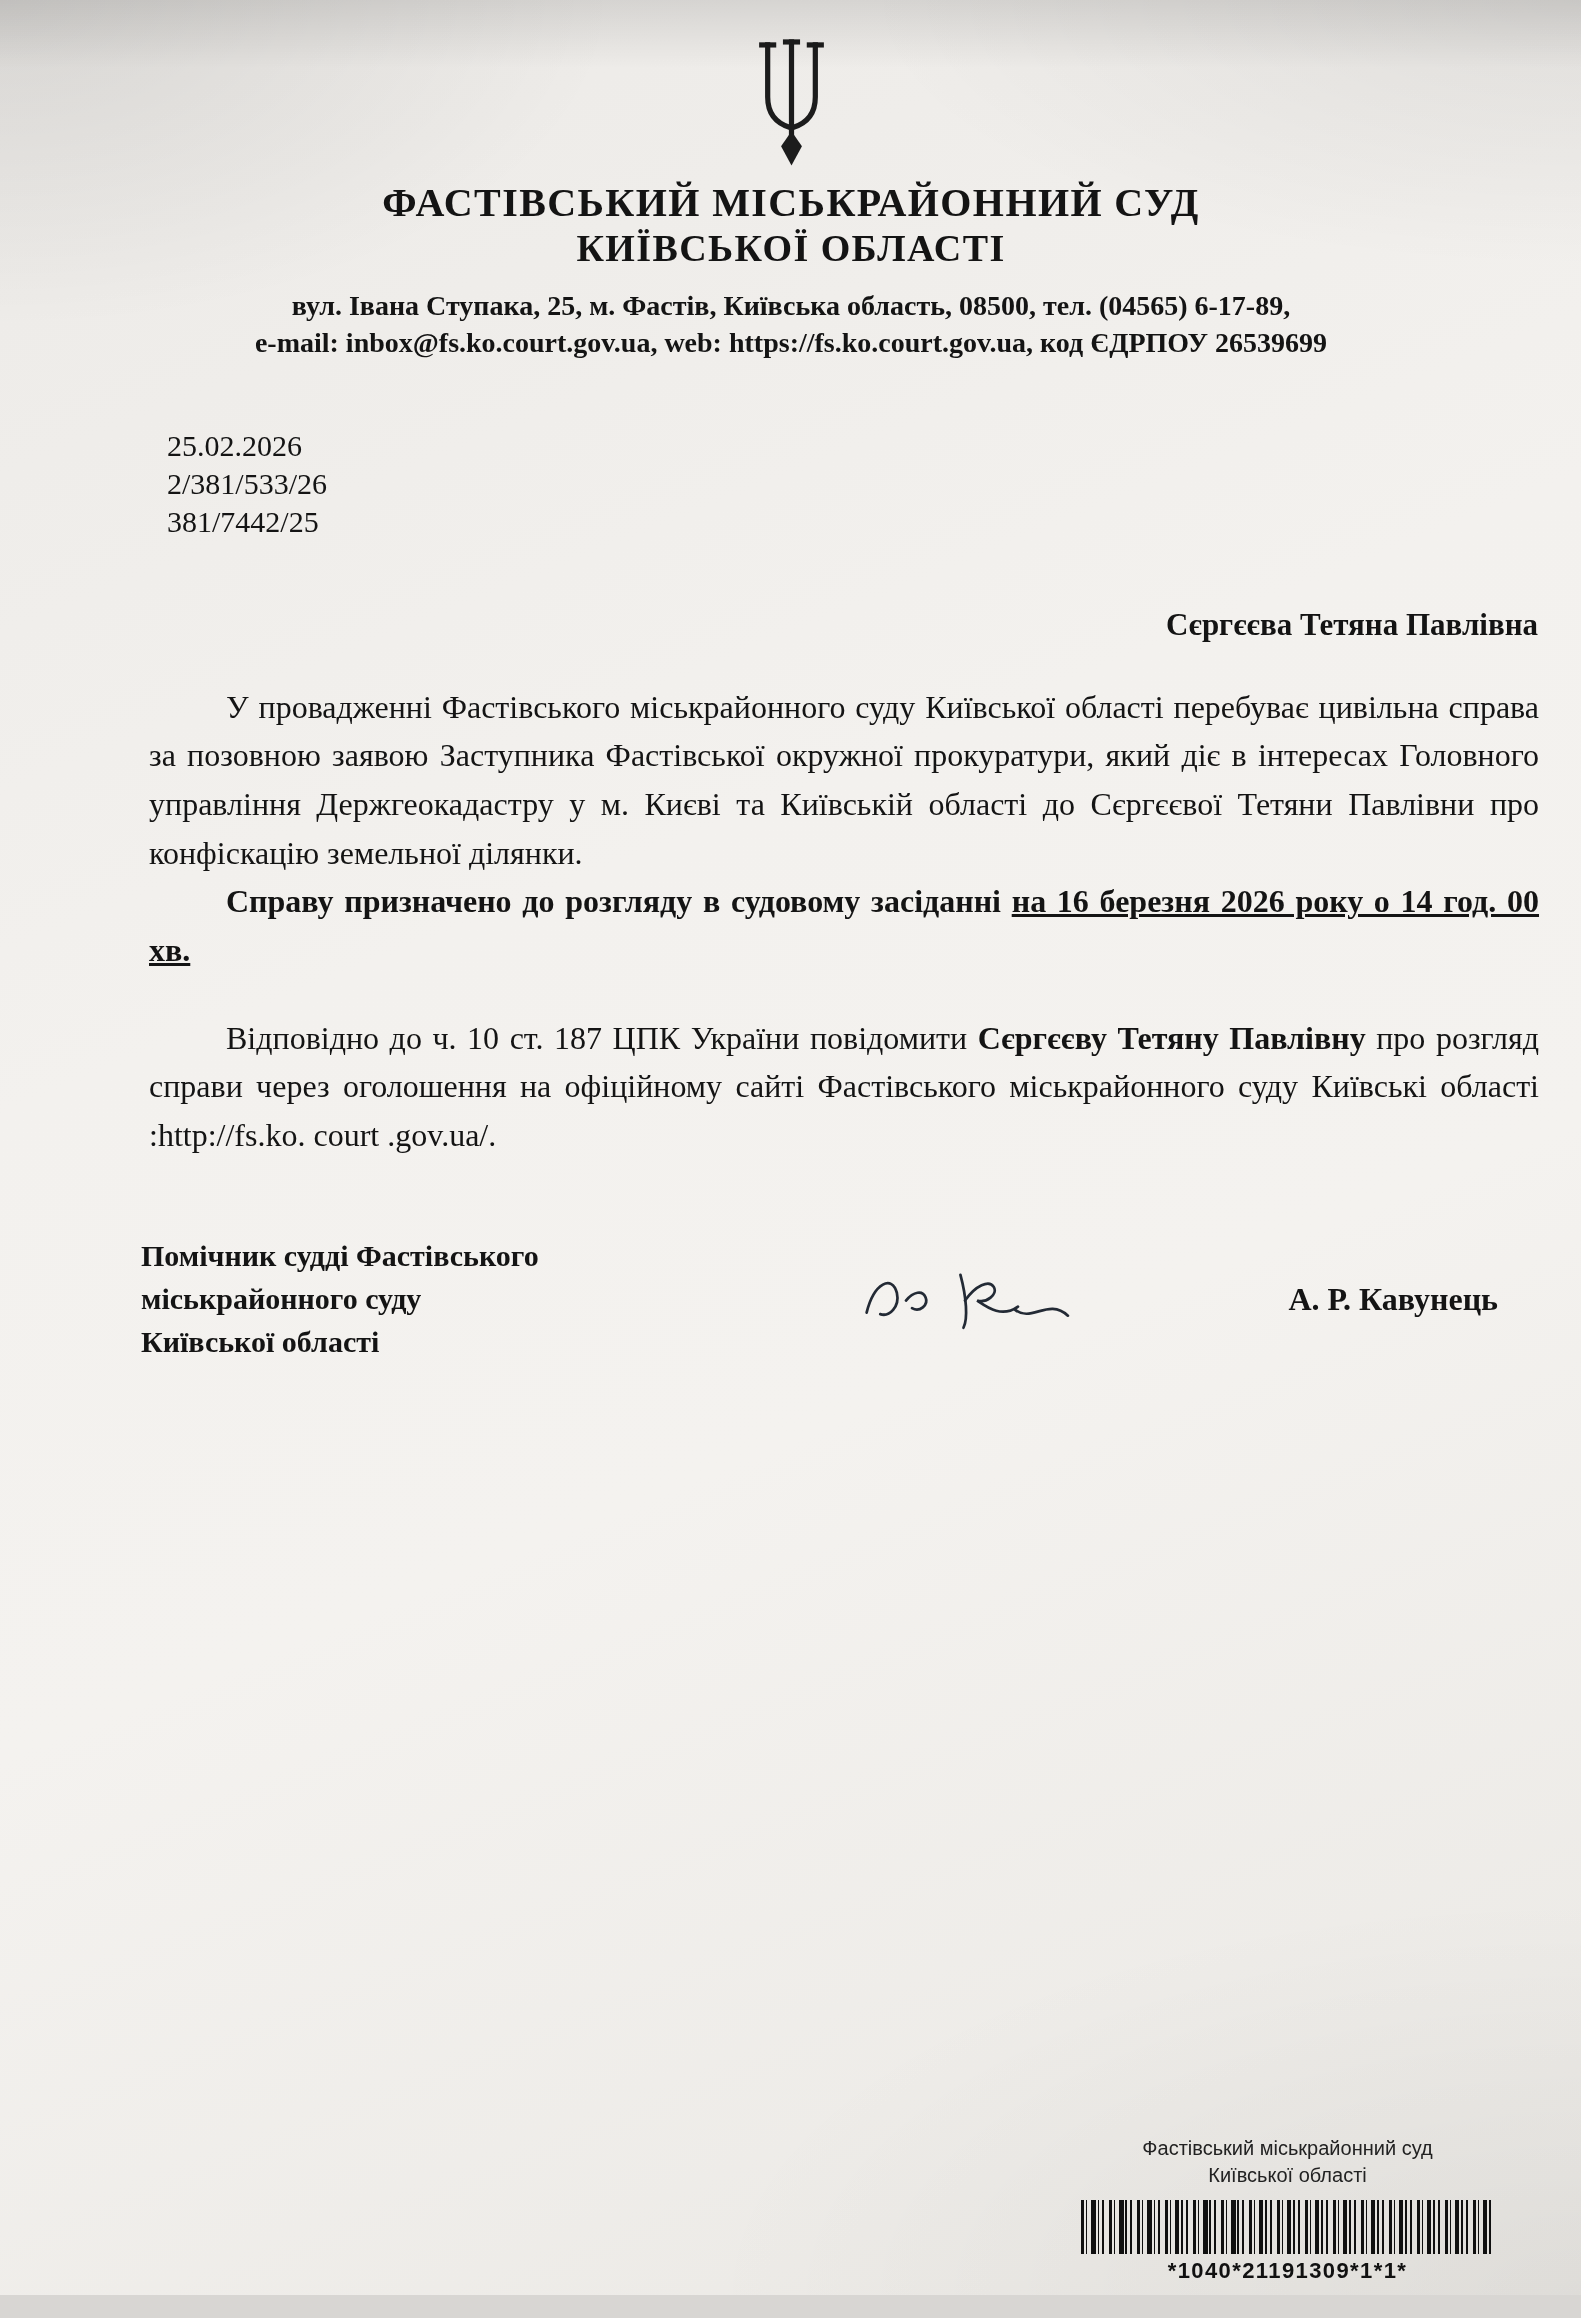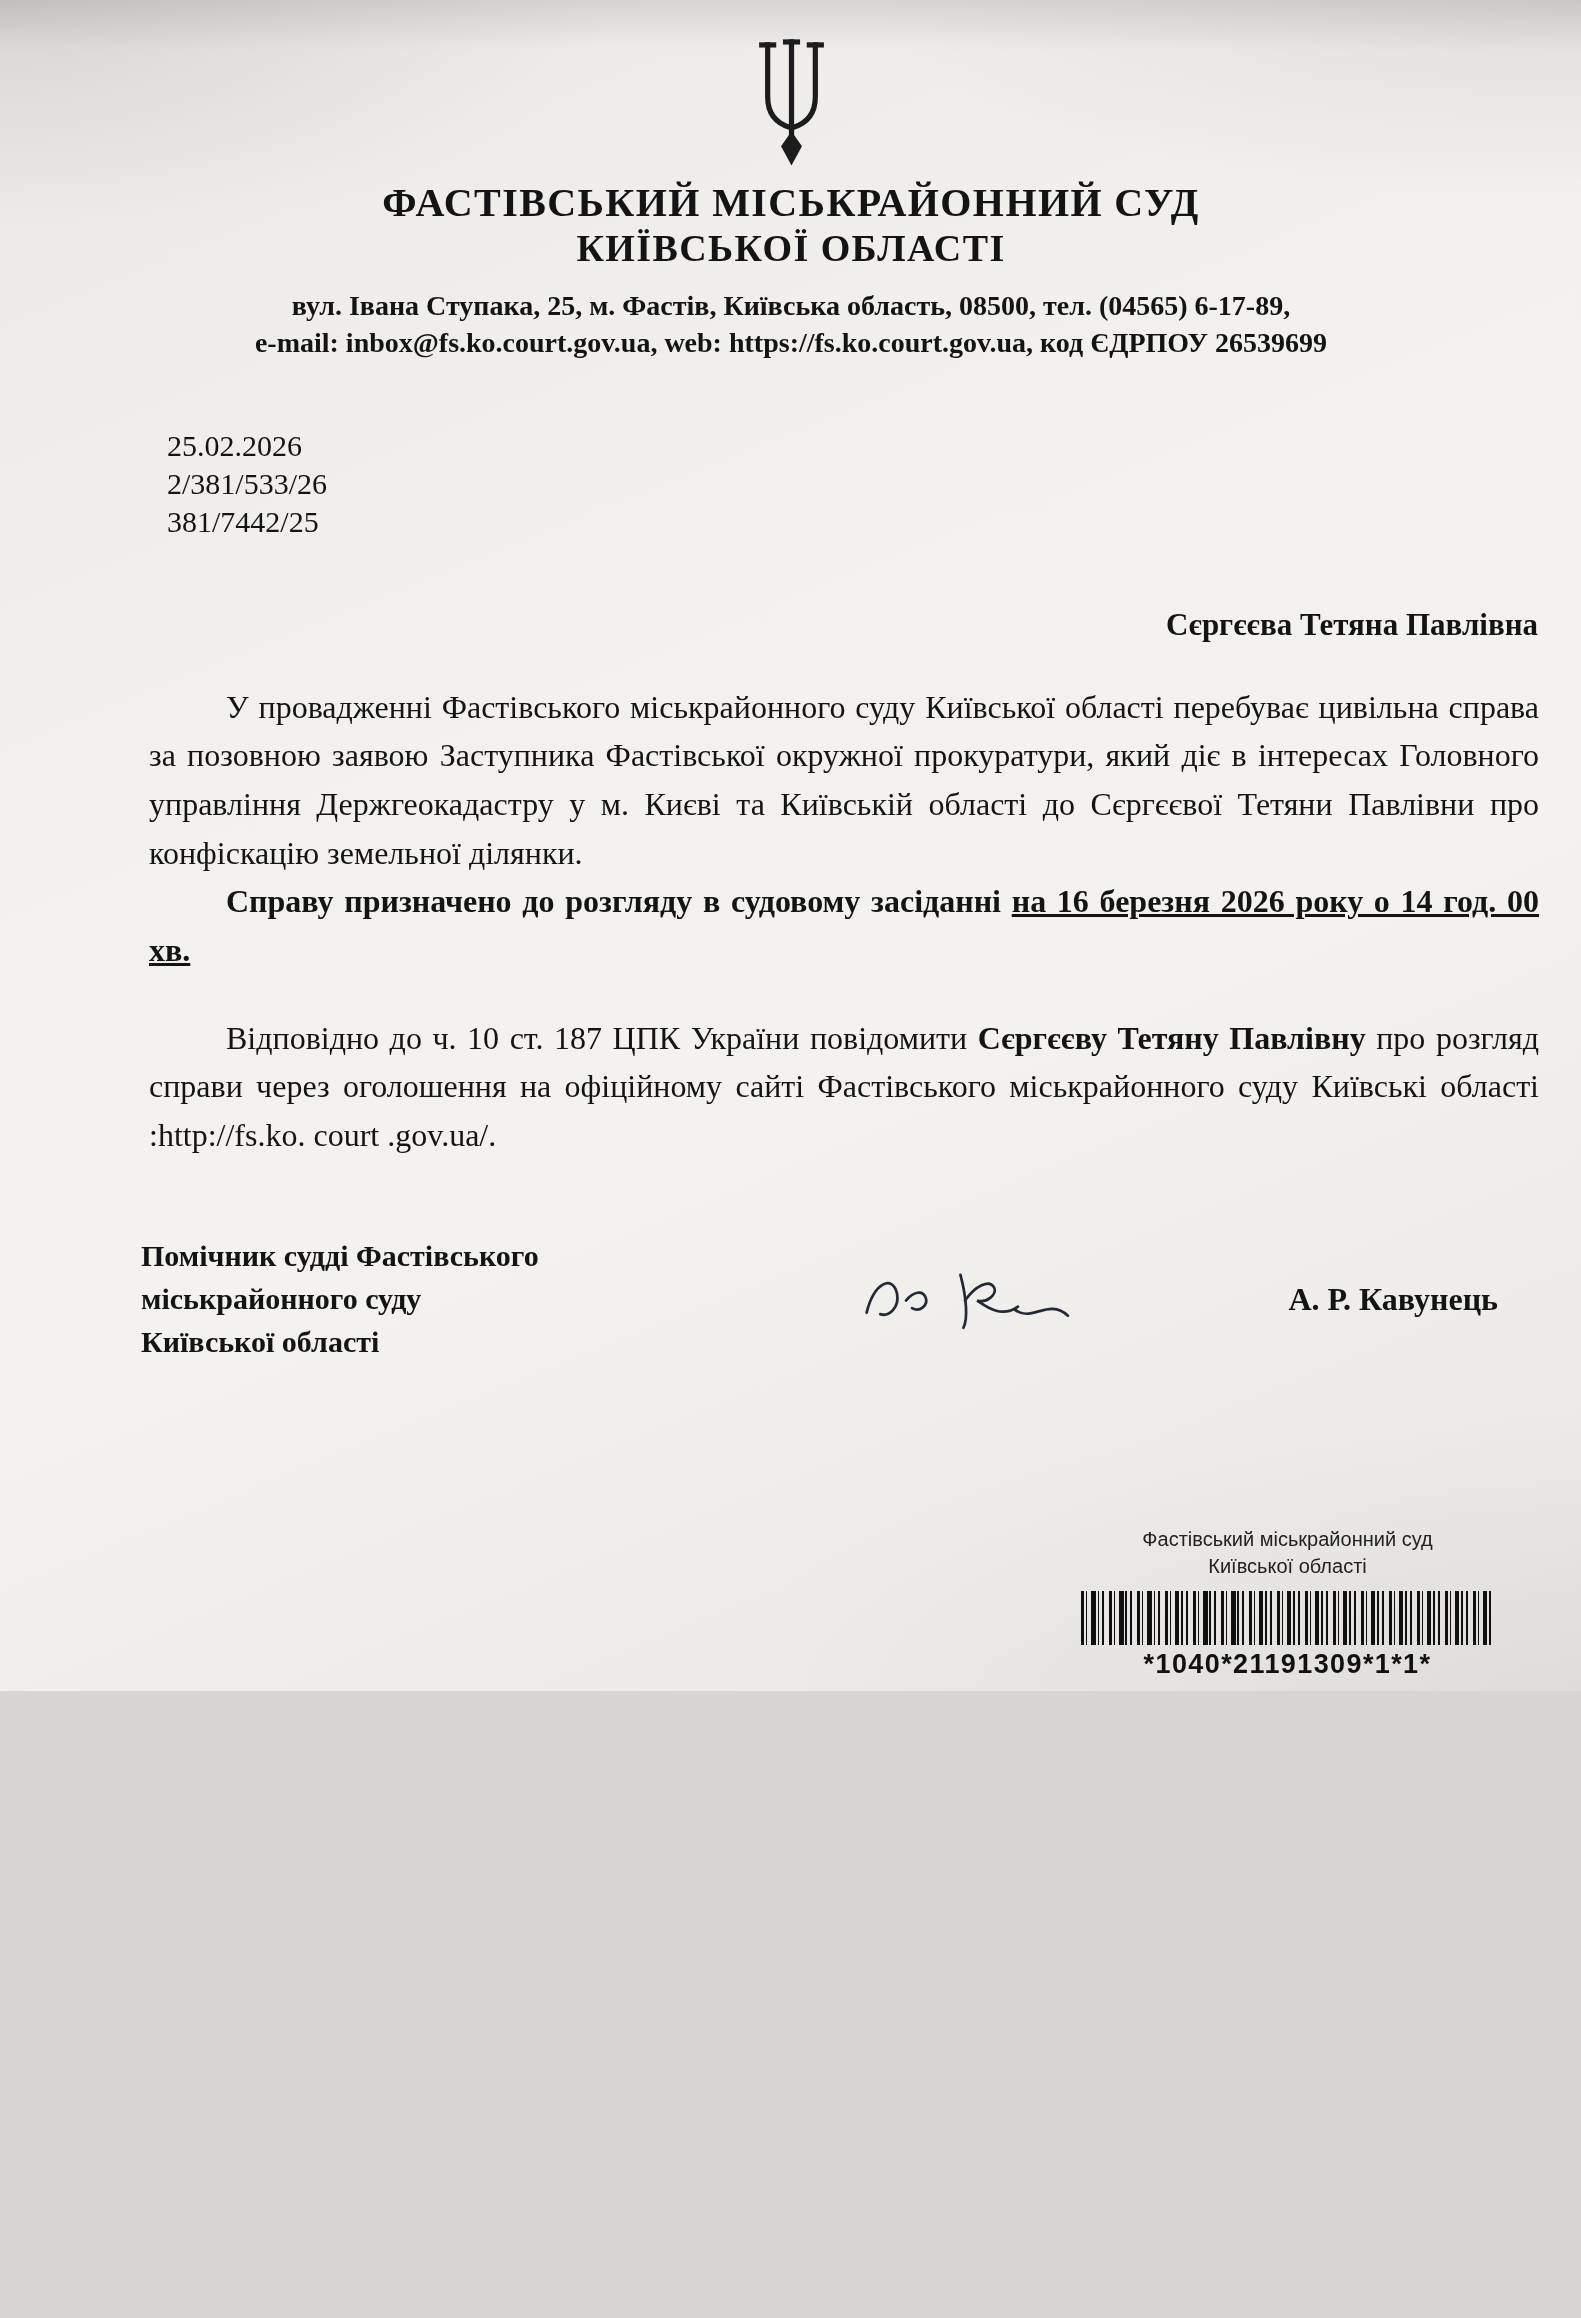--- a/index.html
+++ b/index.html
@@ -6,21 +6,21 @@
   body {
     width: 1582px;
     height: 2319px;
     background: #d8d6d3;
     font-family: "Liberation Serif", "DejaVu Serif", serif;
     color: #141414;
   }
   .page {
     position: relative;
     width: 1582px;
-    height: 1691px;
+    height: 2295px;
     overflow: hidden;
     background:
       radial-gradient(60% 22% at 0% 0%, rgba(0,0,0,0.09), transparent 65%),
       radial-gradient(70% 18% at 100% 0%, rgba(0,0,0,0.07), transparent 65%),
       radial-gradient(80% 25% at 100% 100%, rgba(0,0,0,0.05), transparent 70%),
       linear-gradient(158deg, #eceae7 0%, #f3f1ee 38%, #f4f2ef 60%, #eae8e4 100%);
   }
   .page::before {
     content: "";
     position: absolute;
@@ -137,21 +137,21 @@
       #101010 4.8px,  #101010 6.2px,
       transparent 6.2px,  transparent 10.3px,
       #101010 10.3px, #101010 14.5px,
       transparent 14.5px, transparent 16.5px,
       #101010 16.5px, #101010 18px,
       transparent 18px, transparent 21.3px,
       #101010 21.3px, #101010 23.4px,
       transparent 23.4px, transparent 28px);
   }
   .barcode-text {
-    font-size: 27px;
+    font-size: 22px;
     font-weight: bold;
     letter-spacing: 1.4px;
     color: #111;
   }
 </style>
 </head>
 <body>
 
 <div class="page">
 

